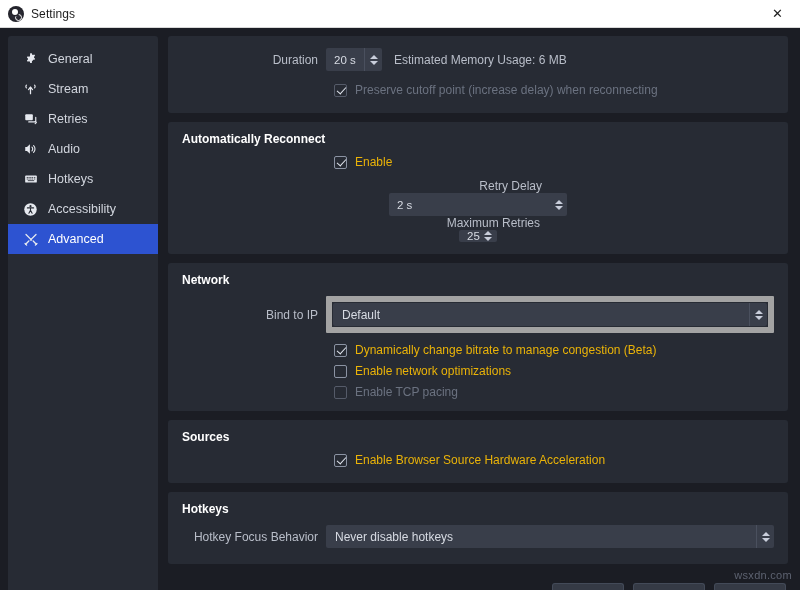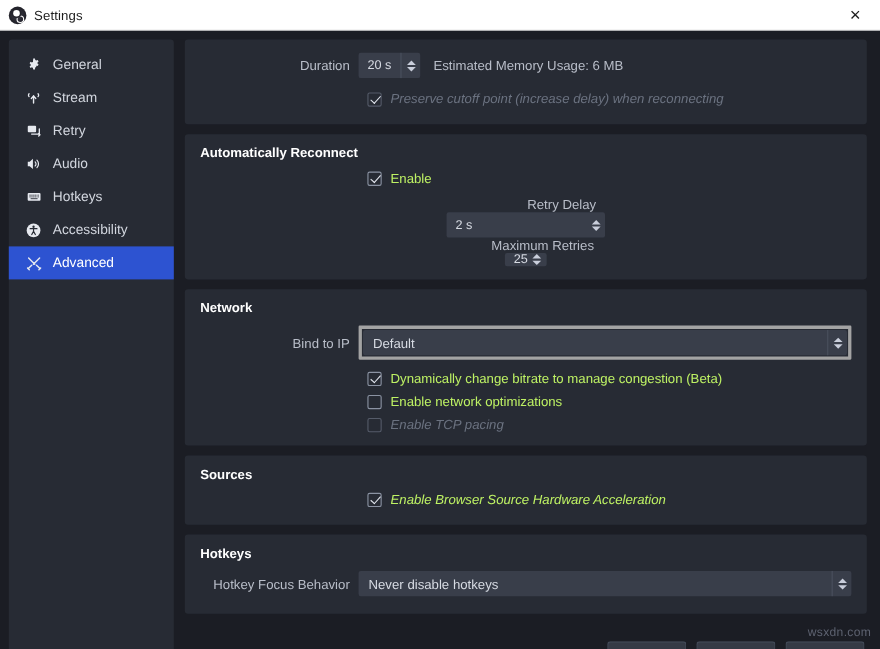--- a/index.html
+++ b/index.html
@@ -207,21 +207,21 @@
     font-size: 12px;
     color: #d7dbe3;
   }
 
   
   .check-row {
     display: flex;
     align-items: center;
     margin-bottom: 7px;
   }
-  .check-row:last-child { margin-bottom: 0; font-style: italic; }
+  .check-row:last-child { margin-bottom: 0; }
   .check-indent { width: 152px; flex: none; }
   .checkbox {
     width: 13px; height: 13px;
     border: 1px solid #8b93a3;
     border-radius: 2px;
     background: transparent;
     flex: none;
     margin-right: 8px;
     position: relative;
     box-sizing: border-box;
@@ -234,33 +234,33 @@
     width: 4px; height: 8px;
     border: solid #e3e7ef;
     border-width: 0 1.6px 1.6px 0;
     transform: rotate(42deg);
   }
   .checkbox.disabled {
     border-color: #555b69;
   }
   .check-label {
     font-size: 12px;
-    color: #bef264;
+    color: #eab308;
   }
   .check-label.disabled { color: #6b7280; }
 
   .helper-text {
     font-size: 12px;
     color: #b9bec9;
     margin-left: 12px;
   }
 
   
   .highlight-box {
-    border: 3px solid #a3a3a3;
+    border: 6px solid #a3a3a3;
     border-radius: 1px;
     padding: 1px;
     box-sizing: border-box;
     flex: 1;
     display: flex;
   }
   .highlight-box .combo { flex: 1; }
 
   
   .bottom-buttons {
@@ -327,21 +327,21 @@
     </div>
 
     <div class="nav-item">
       <span class="nav-icon">
         <svg width="15" height="14" viewBox="0 0 24 24" fill="none" stroke="currentColor" stroke-width="2">
           <rect x="3" y="4" width="13" height="10" rx="1.5" fill="currentColor" stroke="none"></rect>
           <path d="M9 17h11a1 1 0 001-1v-7" stroke-linecap="round"></path>
           <path d="M20 20l2-2-2-2" stroke-linecap="round" stroke-linejoin="round"></path>
         </svg>
       </span>
-      <span class="nav-label">Retry</span>
+      <span class="nav-label">Retries</span>
     </div>
 
     <div class="nav-item">
       <span class="nav-icon">
         <svg width="15" height="14" viewBox="0 0 24 24" fill="currentColor">
           <path d="M11 4L6 8.5H3v7h3L11 20V4z"></path>
           <path d="M14.5 8.8a4.5 4.5 0 010 6.4" fill="none" stroke="currentColor" stroke-width="1.9" stroke-linecap="round"></path>
           <path d="M17.3 6.2a8.2 8.2 0 010 11.6" fill="none" stroke="currentColor" stroke-width="1.9" stroke-linecap="round"></path>
         </svg>
       </span>
@@ -410,21 +410,21 @@
 
     <div class="group">
       <div class="group-title">Automatically Reconnect</div>
       <div class="check-row">
         <div class="check-indent"></div>
         <div class="checkbox checked"></div>
         <div class="check-label">Enable</div>
       </div>
       <div class="row" style="margin-top:10px;flex-direction:column;">
         <div class="field-label label-w">Retry Delay</div>
-        <div class="spinbox" style="width:144px;">
+        <div class="spinbox" style="width:178px;">
           <div class="spin-value">2 s</div>
           <div class="spin-btns noline">
             <div class="arrow-up"></div>
             <div class="arrow-down"></div>
           </div>
         </div>
         <div class="field-label" style="width:110px;margin-left:30px;">Maximum Retries</div>
         <div class="spinbox" style="flex:1;">
           <div class="spin-value">25</div>
           <div class="spin-btns noline">

